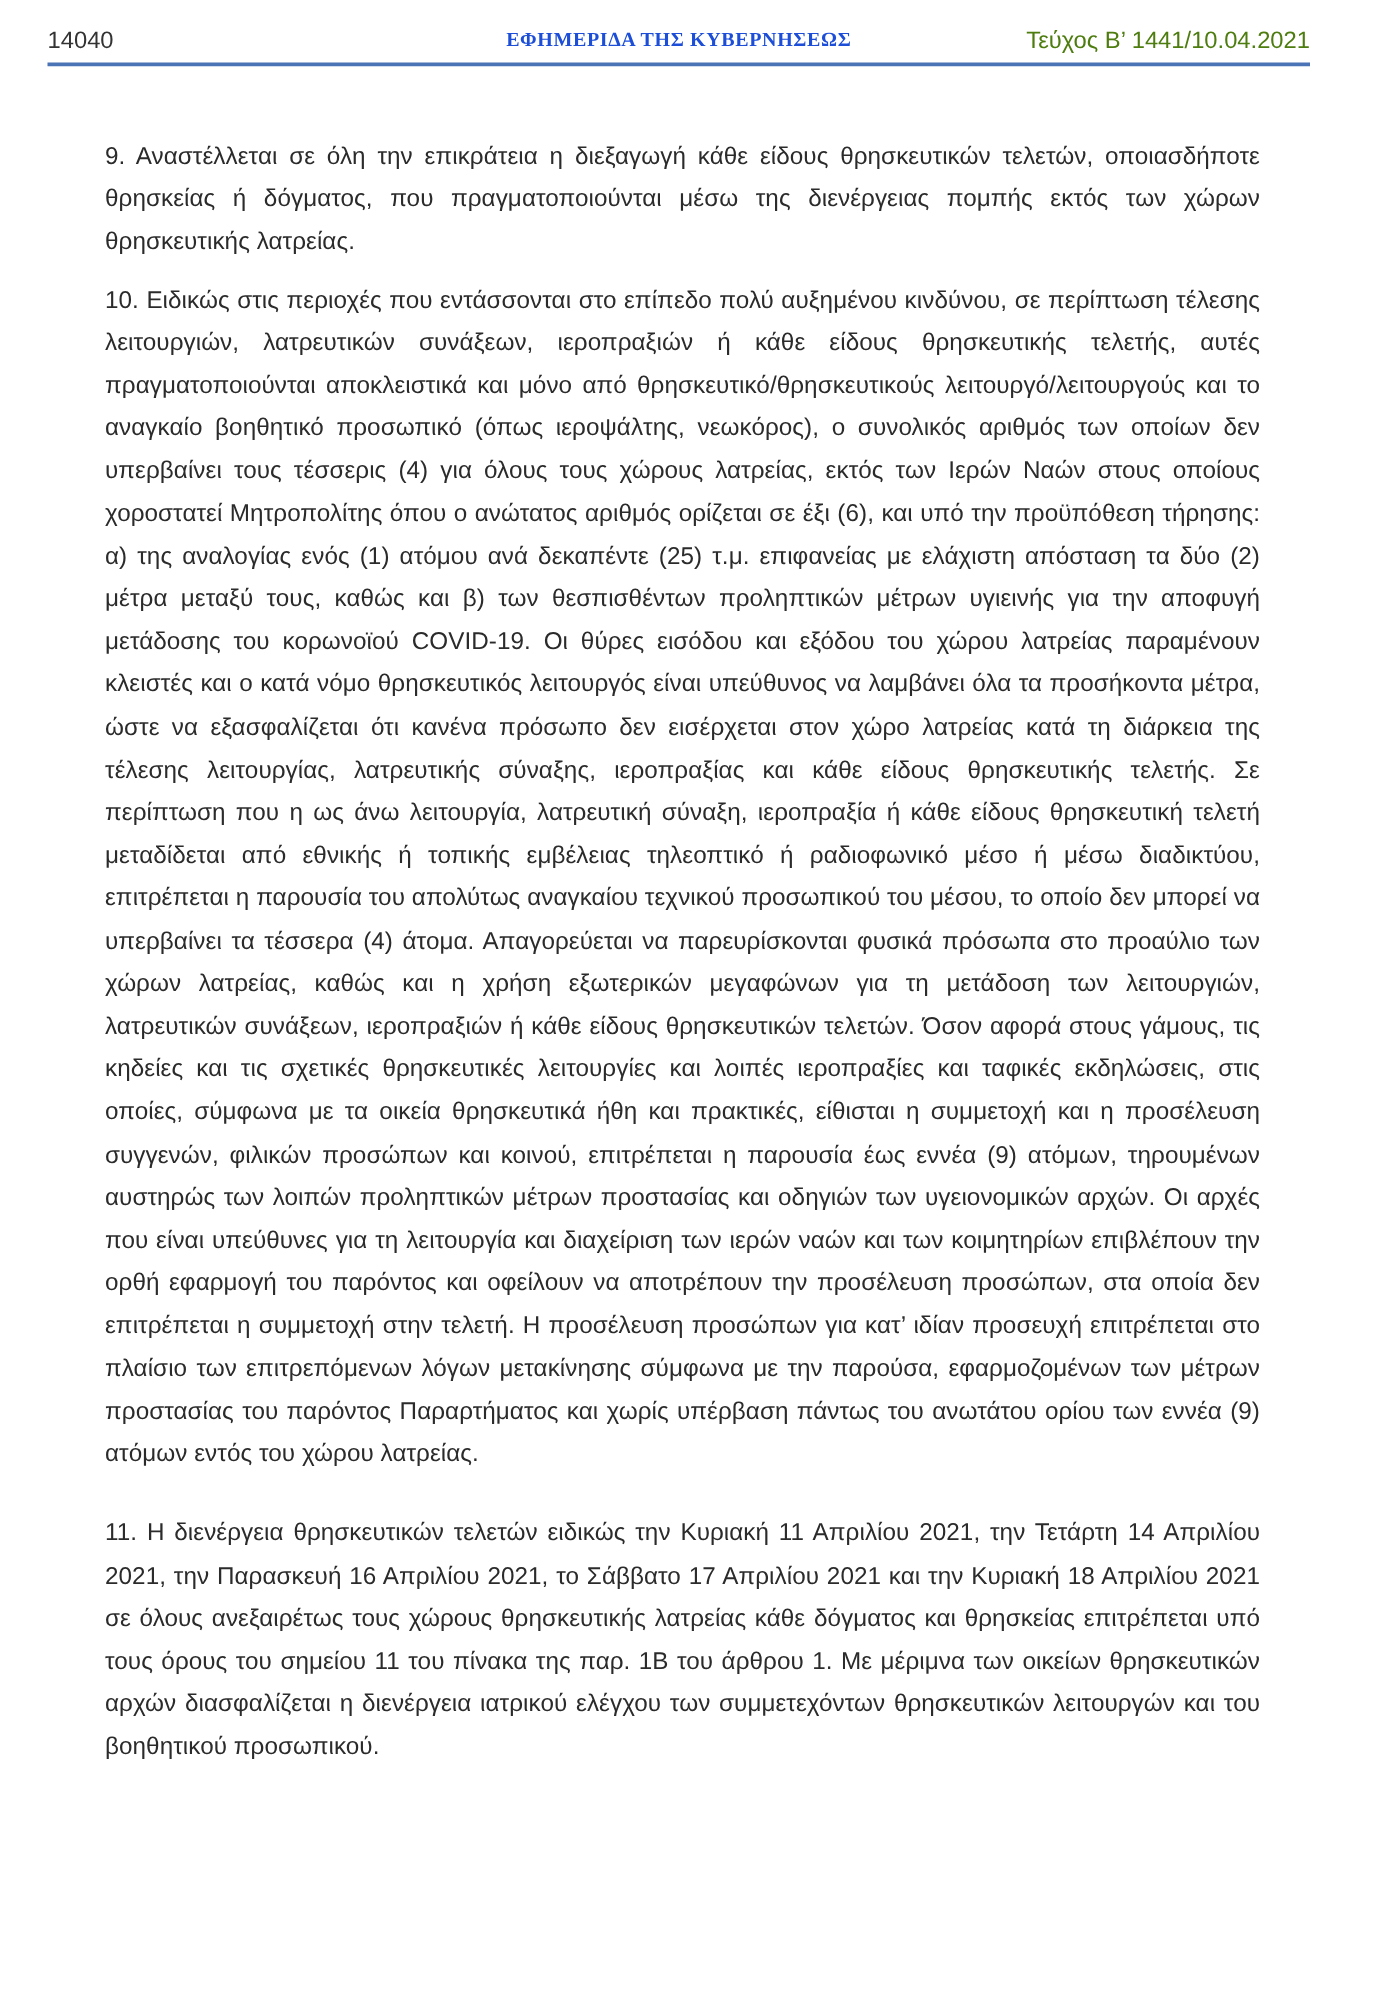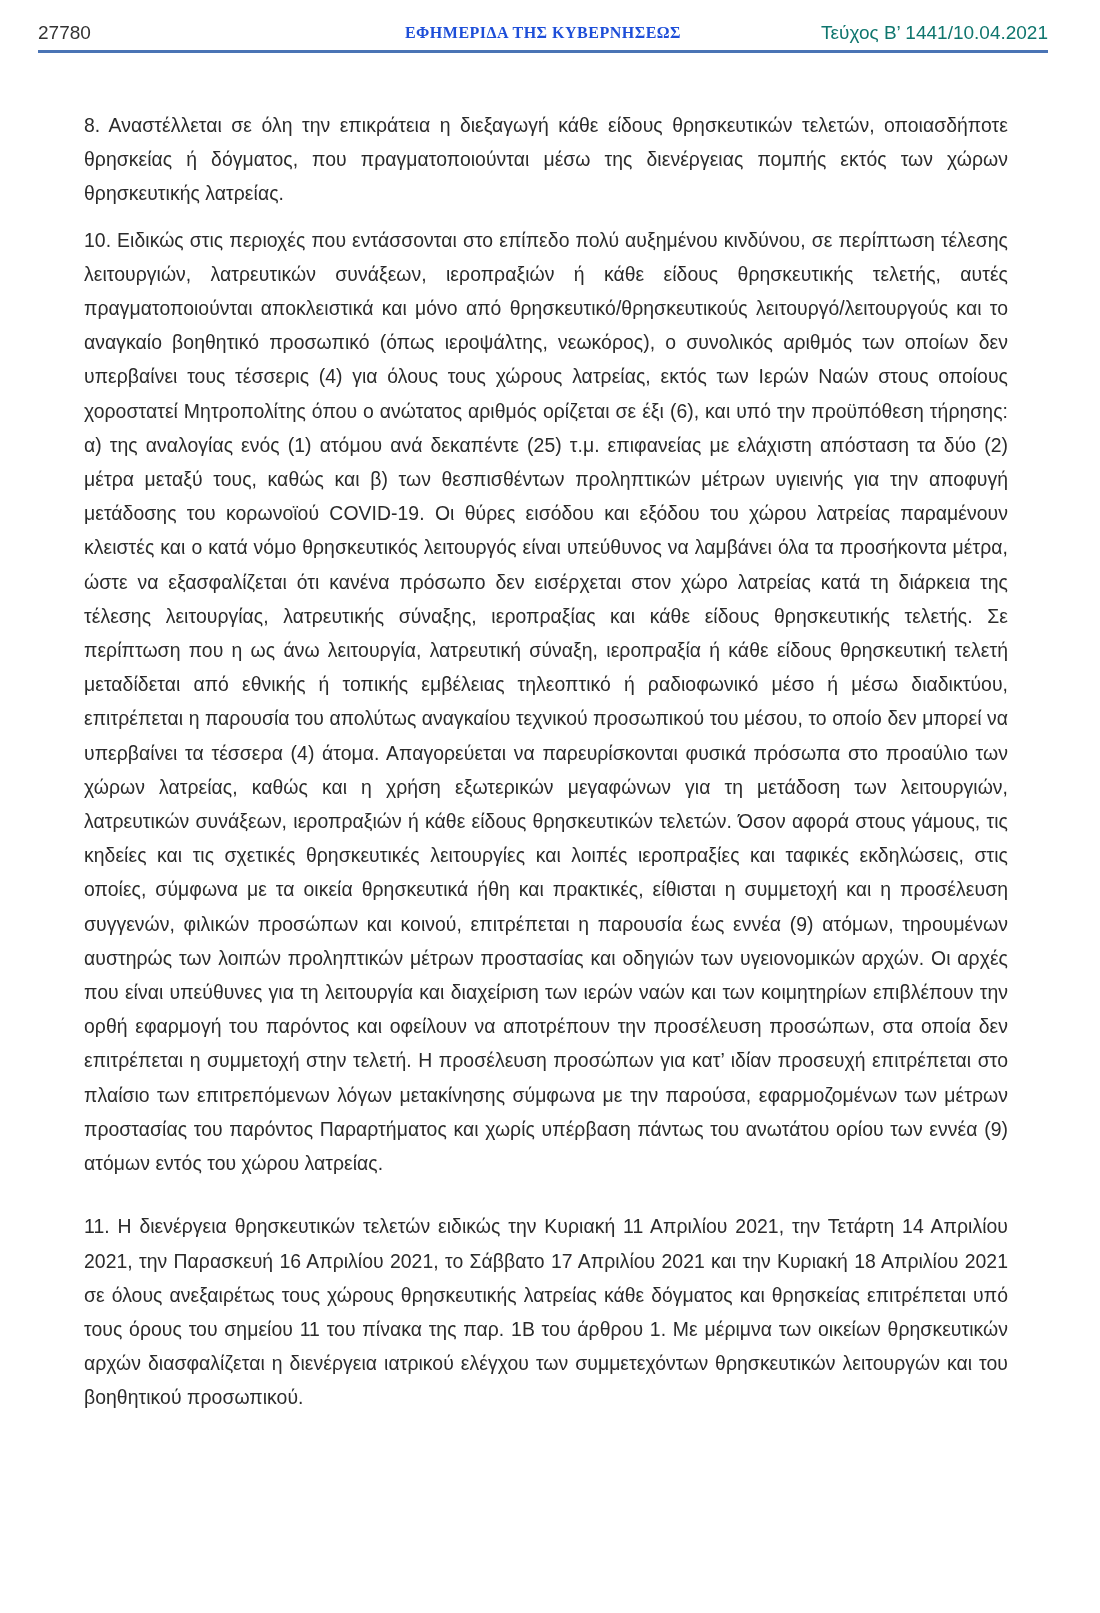--- a/index.html
+++ b/index.html
@@ -3,35 +3,35 @@
 <meta charset="utf-8">
 <style>
   html, body { margin: 0; padding: 0; background: #ffffff; }
   body { width: 1100px; height: 1613px; position: relative; overflow: hidden;
          font-family: "Liberation Sans", "DejaVu Sans", sans-serif; color: #2b2b2b; }
   .header { position: absolute; left: 38px; right: 52px; top: 18px; height: 30px; }
   .page-num { position: absolute; left: 0; top: 4px; font-size: 19px; color: #333; }
   .gazette-title { position: absolute; left: 0; right: 0; top: 6px; text-align: center;
                    font-family: "Liberation Serif", "DejaVu Serif", serif; font-weight: bold;
                    font-size: 16px; color: #1d4ed8; letter-spacing: 0.5px; }
-  .issue { position: absolute; right: 0; top: 4px; font-size: 19px; color: #0f766e; }
+  .issue { position: absolute; right: 0; top: 4px; font-size: 19px; color: #4d7c0f; }
   .rule { position: absolute; left: 38px; right: 52px; top: 50px; height: 3px; background: #4a74b5; }
   .content { position: absolute; left: 84px; right: 92px; top: 108px; }
   .para { font-size: 19.4px; line-height: 34.2px; text-align: justify; margin: 0 0 16px 0;
           letter-spacing: 0.05px; }
   .para.p9 { margin-bottom: 12px; }
   .para.p10 { margin-bottom: 29px; }
 </style>
 </head>
 <body>
 
 <div class="header">
-  <span class="page-num">27780</span>
+  <span class="page-num">14040</span>
   <div class="gazette-title">ΕΦΗΜΕΡΙΔΑ ΤΗΣ ΚΥΒΕΡΝΗΣΕΩΣ</div>
   <span class="issue">Τεύχος Β’ 1441/10.04.2021</span>
 </div>
 <div class="rule"></div>
 
 <div class="content">
-  <p class="para p9">8. Αναστέλλεται σε όλη την επικράτεια η διεξαγωγή κάθε είδους θρησκευτικών τελετών, οποιασδήποτε θρησκείας ή δόγματος, που πραγματοποιούνται μέσω της διενέργειας πομπής εκτός των χώρων θρησκευτικής λατρείας.</p>
+  <p class="para p9">9. Αναστέλλεται σε όλη την επικράτεια η διεξαγωγή κάθε είδους θρησκευτικών τελετών, οποιασδήποτε θρησκείας ή δόγματος, που πραγματοποιούνται μέσω της διενέργειας πομπής εκτός των χώρων θρησκευτικής λατρείας.</p>
   <p class="para p10">10. Ειδικώς στις περιοχές που εντάσσονται στο επίπεδο πολύ αυξημένου κινδύνου, σε περίπτωση τέλεσης λειτουργιών, λατρευτικών συνάξεων, ιεροπραξιών ή κάθε είδους θρησκευτικής τελετής, αυτές πραγματοποιούνται αποκλειστικά και μόνο από θρησκευτικό/θρησκευτικούς λειτουργό/λειτουργούς και το αναγκαίο βοηθητικό προσωπικό (όπως ιεροψάλτης, νεωκόρος), ο συνολικός αριθμός των οποίων δεν υπερβαίνει τους τέσσερις (4) για όλους τους χώρους λατρείας, εκτός των Ιερών Ναών στους οποίους χοροστατεί Μητροπολίτης όπου ο ανώτατος αριθμός ορίζεται σε έξι (6), και υπό την προϋπόθεση τήρησης: α) της αναλογίας ενός (1) ατόμου ανά δεκαπέντε (25) τ.μ. επιφανείας με ελάχιστη απόσταση τα δύο (2) μέτρα μεταξύ τους, καθώς και β) των θεσπισθέντων προληπτικών μέτρων υγιεινής για την αποφυγή μετάδοσης του κορωνοϊού COVID-19. Οι θύρες εισόδου και εξόδου του χώρου λατρείας παραμένουν κλειστές και ο κατά νόμο θρησκευτικός λειτουργός είναι υπεύθυνος να λαμβάνει όλα τα προσήκοντα μέτρα, ώστε να εξασφαλίζεται ότι κανένα πρόσωπο δεν εισέρχεται στον χώρο λατρείας κατά τη διάρκεια της τέλεσης λειτουργίας, λατρευτικής σύναξης, ιεροπραξίας και κάθε είδους θρησκευτικής τελετής. Σε περίπτωση που η ως άνω λειτουργία, λατρευτική σύναξη, ιεροπραξία ή κάθε είδους θρησκευτική τελετή μεταδίδεται από εθνικής ή τοπικής εμβέλειας τηλεοπτικό ή ραδιοφωνικό μέσο ή μέσω διαδικτύου, επιτρέπεται η παρουσία του απολύτως αναγκαίου τεχνικού προσωπικού του μέσου, το οποίο δεν μπορεί να υπερβαίνει τα τέσσερα (4) άτομα. Απαγορεύεται να παρευρίσκονται φυσικά πρόσωπα στο προαύλιο των χώρων λατρείας, καθώς και η χρήση εξωτερικών μεγαφώνων για τη μετάδοση των λειτουργιών, λατρευτικών συνάξεων, ιεροπραξιών ή κάθε είδους θρησκευτικών τελετών. Όσον αφορά στους γάμους, τις κηδείες και τις σχετικές θρησκευτικές λειτουργίες και λοιπές ιεροπραξίες και ταφικές εκδηλώσεις, στις οποίες, σύμφωνα με τα οικεία θρησκευτικά ήθη και πρακτικές, είθισται η συμμετοχή και η προσέλευση συγγενών, φιλικών προσώπων και κοινού, επιτρέπεται η παρουσία έως εννέα (9) ατόμων, τηρουμένων αυστηρώς των λοιπών προληπτικών μέτρων προστασίας και οδηγιών των υγειονομικών αρχών. Οι αρχές που είναι υπεύθυνες για τη λειτουργία και διαχείριση των ιερών ναών και των κοιμητηρίων επιβλέπουν την ορθή εφαρμογή του παρόντος και οφείλουν να αποτρέπουν την προσέλευση προσώπων, στα οποία δεν επιτρέπεται η συμμετοχή στην τελετή. Η προσέλευση προσώπων για κατ’ ιδίαν προσευχή επιτρέπεται στο πλαίσιο των επιτρεπόμενων λόγων μετακίνησης σύμφωνα με την παρούσα, εφαρμοζομένων των μέτρων προστασίας του παρόντος Παραρτήματος και χωρίς υπέρβαση πάντως του ανωτάτου ορίου των εννέα (9) ατόμων εντός του χώρου λατρείας.</p>
   <p class="para p11">11. Η διενέργεια θρησκευτικών τελετών ειδικώς την Κυριακή 11 Απριλίου 2021, την Τετάρτη 14 Απριλίου 2021, την Παρασκευή 16 Απριλίου 2021, το Σάββατο 17 Απριλίου 2021 και την Κυριακή 18 Απριλίου 2021 σε όλους ανεξαιρέτως τους χώρους θρησκευτικής λατρείας κάθε δόγματος και θρησκείας επιτρέπεται υπό τους όρους του σημείου 11 του πίνακα της παρ. 1Β του άρθρου 1. Με μέριμνα των οικείων θρησκευτικών αρχών διασφαλίζεται η διενέργεια ιατρικού ελέγχου των συμμετεχόντων θρησκευτικών λειτουργών και του βοηθητικού προσωπικού.</p>
 </div>
 
 </body></html>

